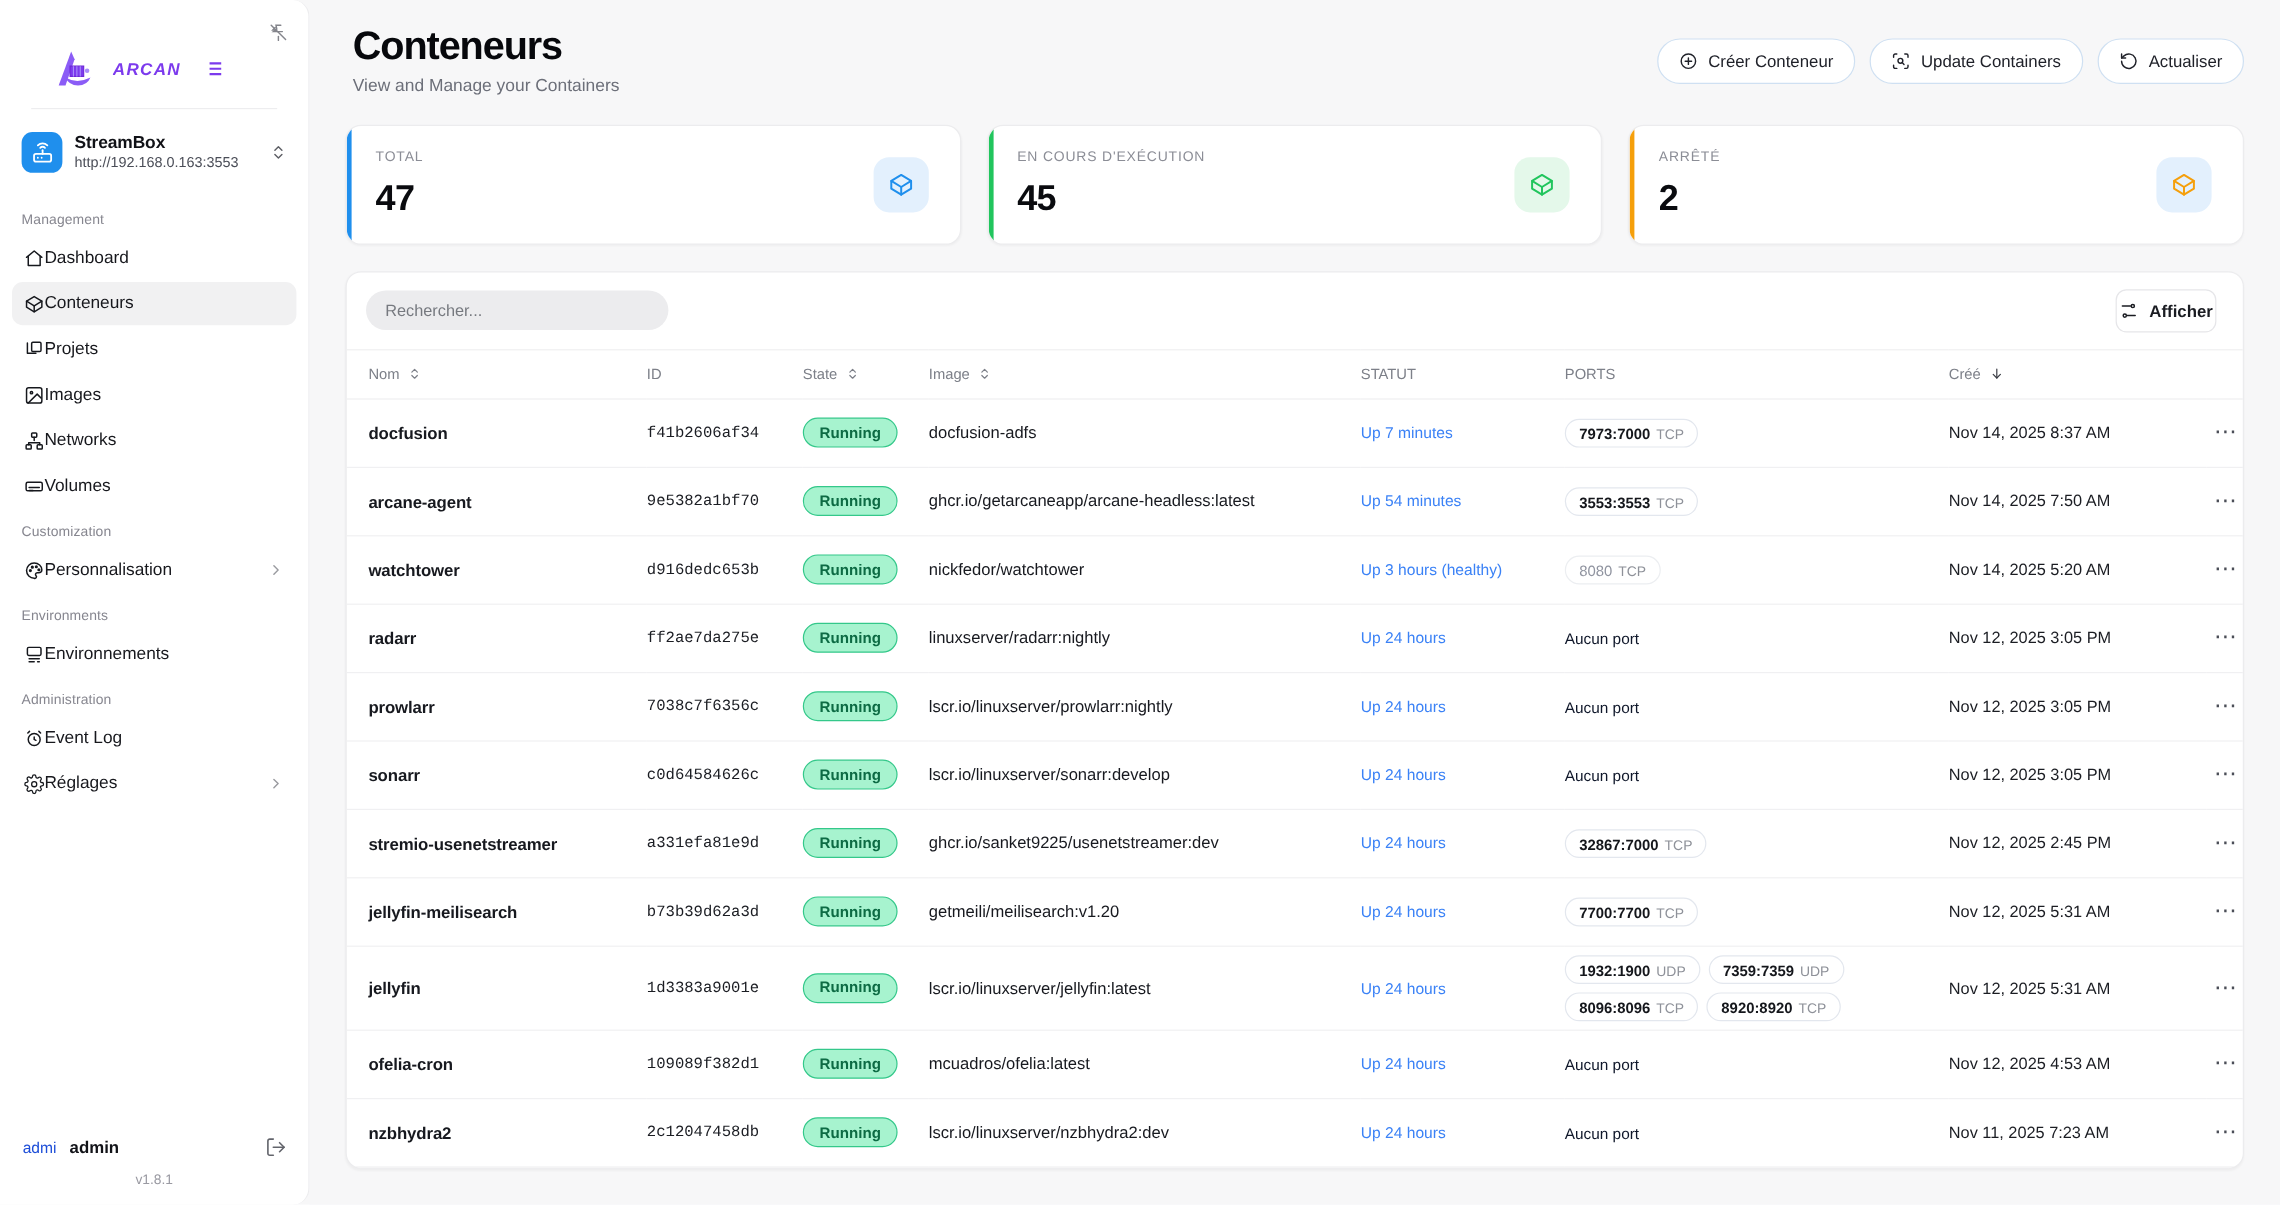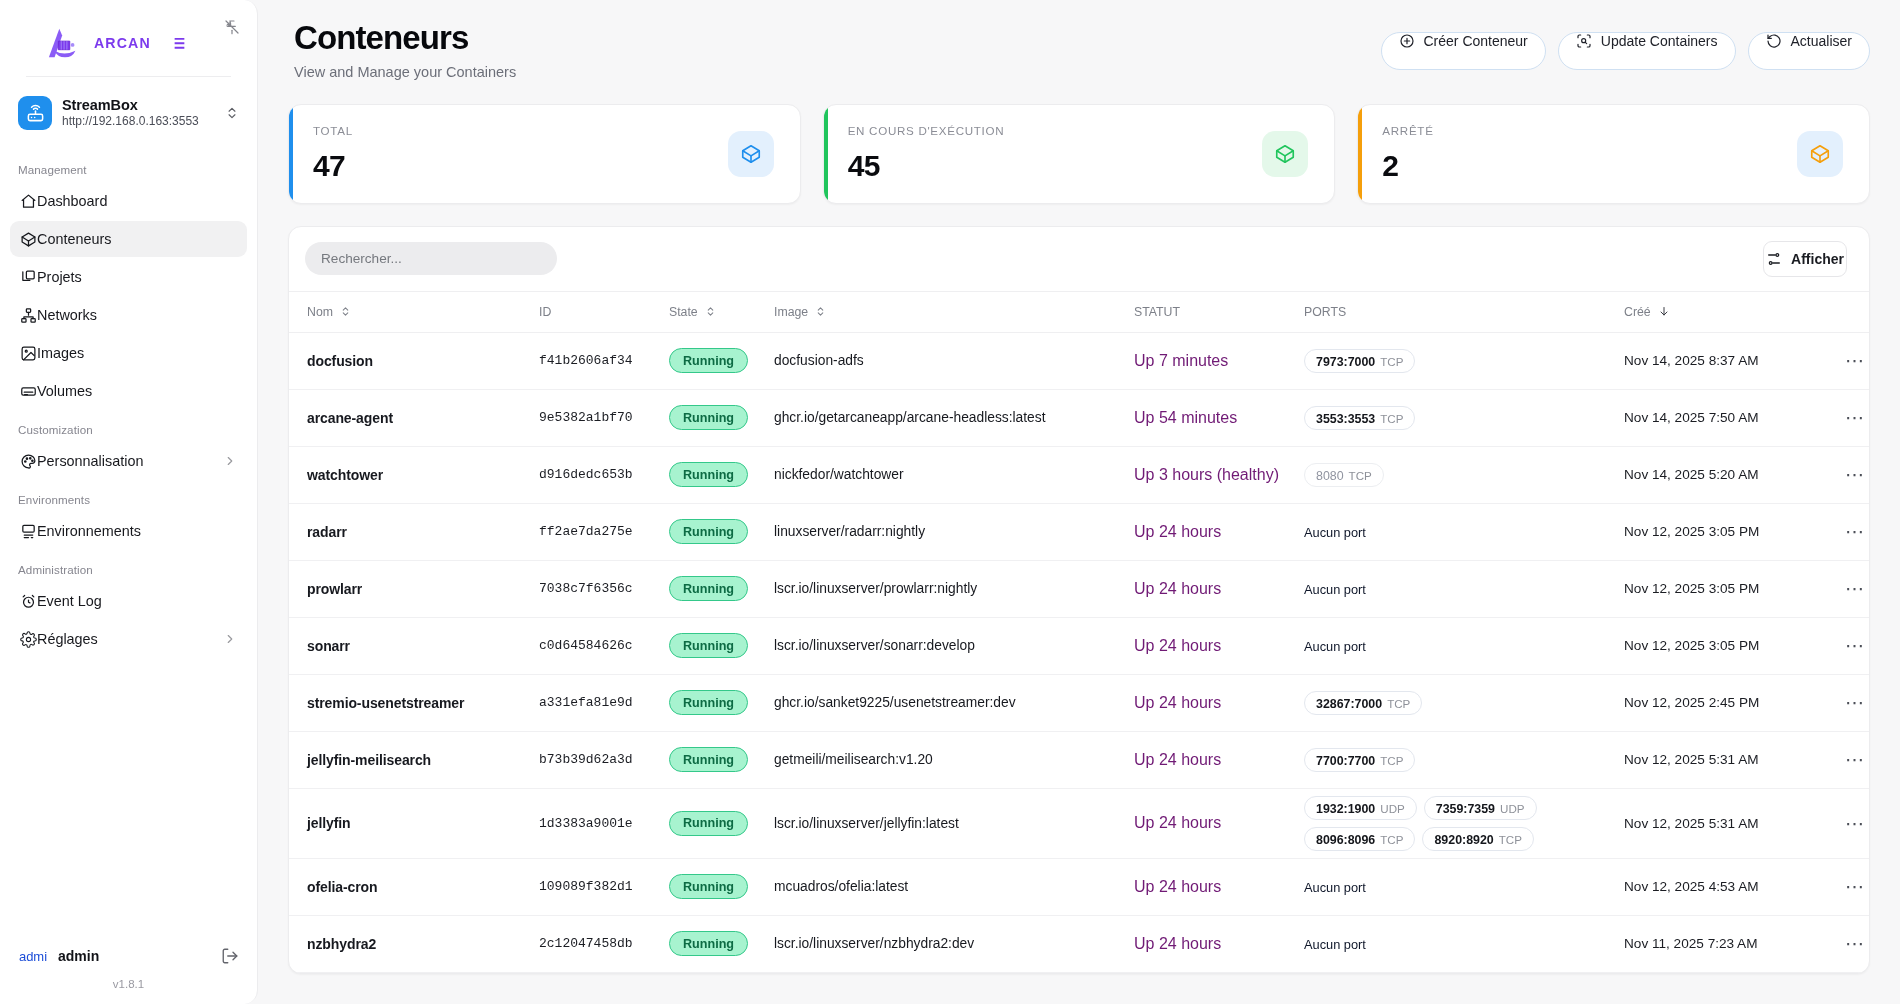--- a/index.html
+++ b/index.html
@@ -15,21 +15,21 @@
   
   .sidebar {
     width: 258px; height: 1004px;
     background: #ffffff;
     border-right: 1px solid #ececee;
     border-radius: 0 14px 14px 0;
     display: flex; flex-direction: column;
     position: relative;
     flex: 0 0 258px;
   }
-  .sb-top { padding: 18px 16px 0 16px; position: relative; }
+  .sb-top { padding: 32px 16px 0 16px; position: relative; font-style: italic; }
   .pin-btn {
     position: absolute; top: 16px; right: 14px;
     width: 22px; height: 22px; display: flex; align-items: center; justify-content: center;
     cursor: pointer; opacity: .75;
   }
   .brand { display: flex; align-items: center; justify-content: center; gap: 10px; height: 52px; padding-right: 6px; }
   .brand-logo { width: 38px; height: 36px; flex: 0 0 38px; }
   .brand-word { height: 22px; }
   .sb-divider { height: 1px; background: #ededef; margin: 6px 10px 0 10px; }
 
@@ -73,21 +73,21 @@
   .version { text-align: center; font-size: 11.5px; color: #9a9aa2; padding-bottom: 4px; }
 
   
   .main { flex: 1 1 auto; height: 1004px; overflow: hidden; background: #f7f7f8; padding: 0 30px; }
   .page-head { display: flex; align-items: flex-start; padding: 20px 0 0 0; }
   .page-titles { flex: 1 1 auto; padding-left: 6px; }
   .page-title { font-size: 33px; font-weight: 800; letter-spacing: -.9px; color: #07080c; line-height: 1.12; }
   .page-sub { font-size: 14.5px; color: #6c6f79; margin-top: 7px; }
   .head-actions { display: flex; gap: 12px; align-items: center; padding-top: 12px; }
   .btn-pill {
-    display: inline-flex; align-items: flex-start; gap: 9px;
+    display: inline-flex; align-items: center; gap: 9px;
     height: 38px; padding: 0 17px; border-radius: 19px;
     background: #ffffff; border: 1px solid #cfe0f2;
     font-size: 14px; color: #20222a; cursor: pointer; white-space: nowrap;
   }
   .btn-pill .ico { width: 16px; height: 16px; display:flex; }
 
   
   .stats { display: flex; gap: 22px; margin-top: 24px; }
   .stat {
     flex: 1 1 0; height: 100px; background: #ffffff;
@@ -143,21 +143,21 @@
   .col-cree   { width: 215px; }
   .col-menu   { width: 60px; }
 
   tbody td {
     font-size: 14px; color: #17191f; padding: 0; height: 57px;
     border-bottom: 1px solid #f0f0f2; vertical-align: middle;
   }
   .c-nom { font-weight: 700; padding-left: 18px; letter-spacing:-.1px; }
   .c-id { font-family: "Liberation Mono", monospace; font-size: 13px; color: #1b1d23; }
   .c-image { color: #17191f; font-size: 13.8px; white-space: nowrap; overflow: hidden; text-overflow: ellipsis; padding-right: 14px; }
-  .c-statut { font-size: 16px; color: #701a75; }
+  .c-statut { font-size: 13px; color: #3b82f6; }
   .c-cree { font-size: 13.6px; color: #1b1d23; white-space: nowrap; }
 
   .badge-run {
     display: inline-flex; align-items: center; justify-content: center;
     height: 25px; min-width: 76px; padding: 0 13px; border-radius: 13px;
     background: #a7f3cf; border: 1px solid #34c88a; color: #0d6b44;
     font-size: 12.6px; font-weight: 600;
   }
   .ports-wrap { display: flex; flex-wrap: wrap; gap: 7px; max-width: 310px; padding: 7px 0; }
   .port-badge {
@@ -254,37 +254,37 @@
             <svg width="17" height="17" viewBox="0 0 24 24" fill="none" stroke="#16181d" stroke-width="1.75" stroke-linecap="round" stroke-linejoin="round">
               <path d="M4 4v12h10"></path>
               <rect x="9" y="3" width="11" height="11" rx="1.5"></rect>
             </svg>
           </span>
           <span class="lbl">Projets</span>
         </div>
         <div class="nav-item">
           <span class="ico">
             <svg width="17" height="17" viewBox="0 0 24 24" fill="none" stroke="#16181d" stroke-width="1.75" stroke-linecap="round" stroke-linejoin="round">
+              <rect x="3" y="3" width="18" height="18" rx="2.5"></rect>
+              <circle cx="8.8" cy="8.8" r="1.4"></circle>
+              <path d="m20 15-4.5-4.5L5 21"></path>
+            </svg>
+          </span>
+          <span class="lbl">Images</span>
+        </div>
+        <div class="nav-item">
+          <span class="ico">
+            <svg width="17" height="17" viewBox="0 0 24 24" fill="none" stroke="#16181d" stroke-width="1.75" stroke-linecap="round" stroke-linejoin="round">
               <rect x="9" y="2.5" width="6" height="5" rx="1"></rect>
               <rect x="2.5" y="16.5" width="6" height="5" rx="1"></rect>
               <rect x="15.5" y="16.5" width="6" height="5" rx="1"></rect>
               <path d="M12 7.5v4M5.5 16.5v-2.5h13v2.5"></path>
             </svg>
           </span>
           <span class="lbl">Networks</span>
-        </div>
-        <div class="nav-item">
-          <span class="ico">
-            <svg width="17" height="17" viewBox="0 0 24 24" fill="none" stroke="#16181d" stroke-width="1.75" stroke-linecap="round" stroke-linejoin="round">
-              <rect x="3" y="3" width="18" height="18" rx="2.5"></rect>
-              <circle cx="8.8" cy="8.8" r="1.4"></circle>
-              <path d="m20 15-4.5-4.5L5 21"></path>
-            </svg>
-          </span>
-          <span class="lbl">Images</span>
         </div>
         <div class="nav-item">
           <span class="ico">
             <svg width="17" height="17" viewBox="0 0 24 24" fill="none" stroke="#16181d" stroke-width="1.75" stroke-linecap="round" stroke-linejoin="round">
               <rect x="2.5" y="7" width="19" height="10" rx="2"></rect>
               <path d="M6 13h12"></path>
               <path d="M6.5 16.5h4"></path>
             </svg>
           </span>
           <span class="lbl">Volumes</span>

